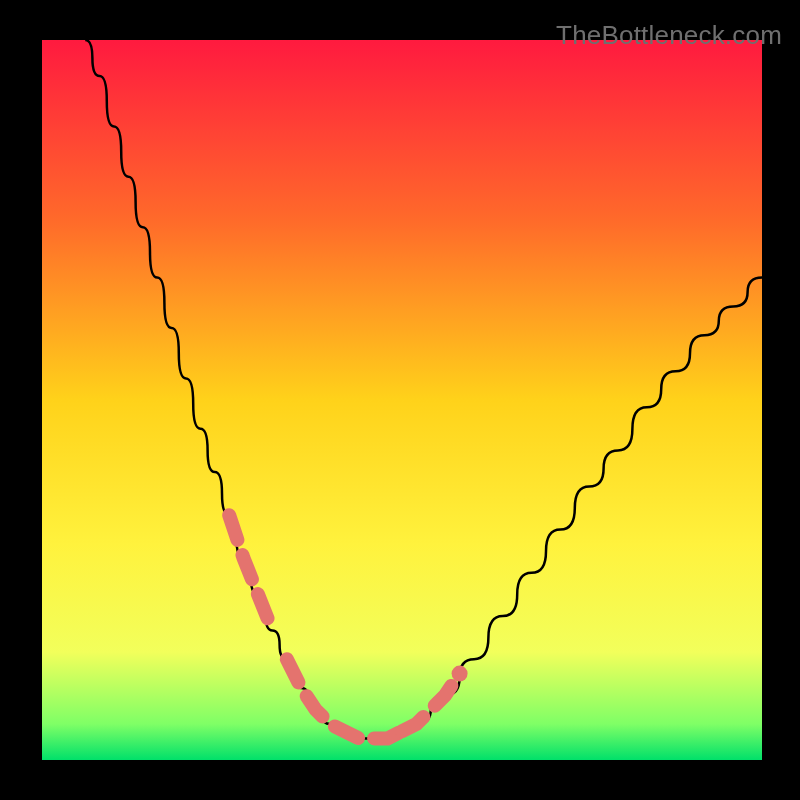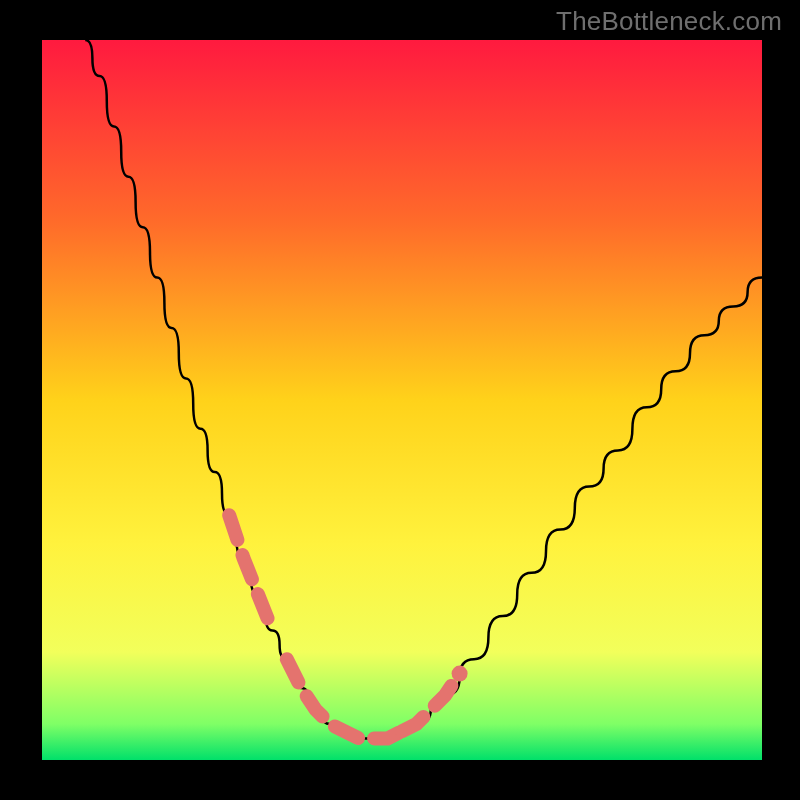--- a/index.html
+++ b/index.html
@@ -12,21 +12,21 @@
     font-family: Arial, Helvetica, sans-serif;
   }
   .stage {
     position: relative;
     width: 800px;
     height: 800px;
     background: #000;
   }
   .watermark {
     position: absolute;
-    top: 6px;
+    top: 20px;
     right: 18px;
     color: #6f6f6f;
     font-size: 26px;
     font-weight: 400;
     letter-spacing: 0.2px;
     z-index: 20;
     text-align: right;
   }
   svg.plot {
     position: absolute;

